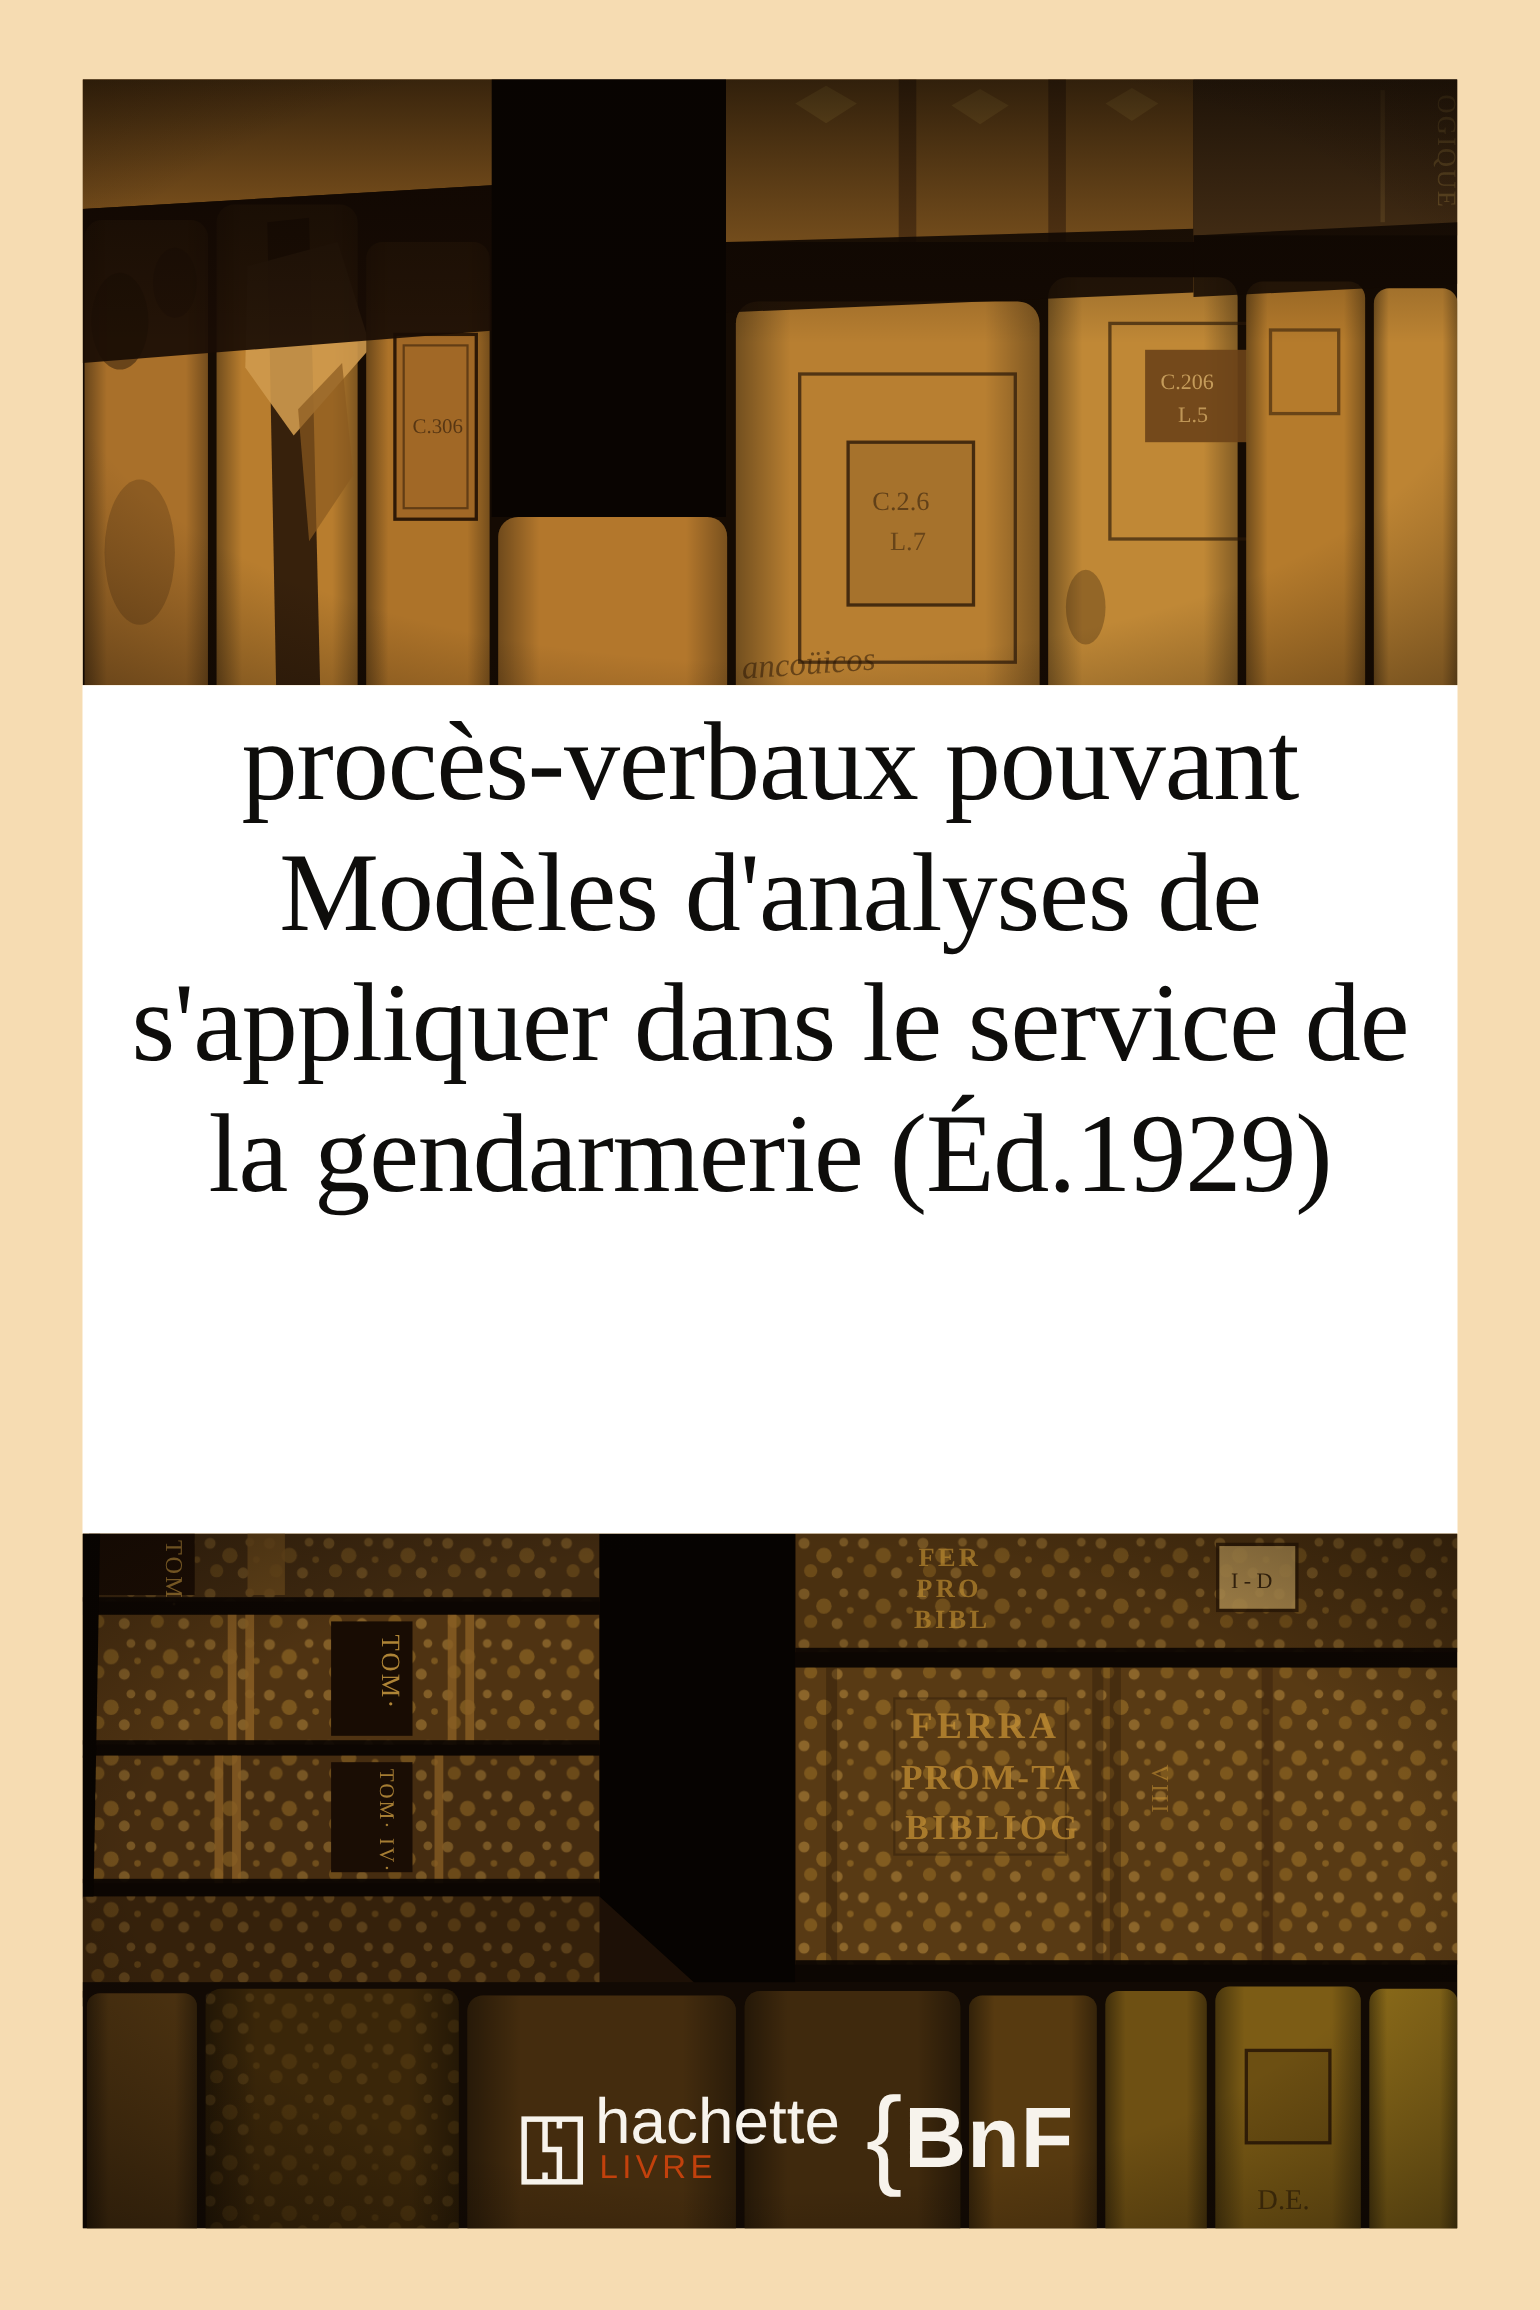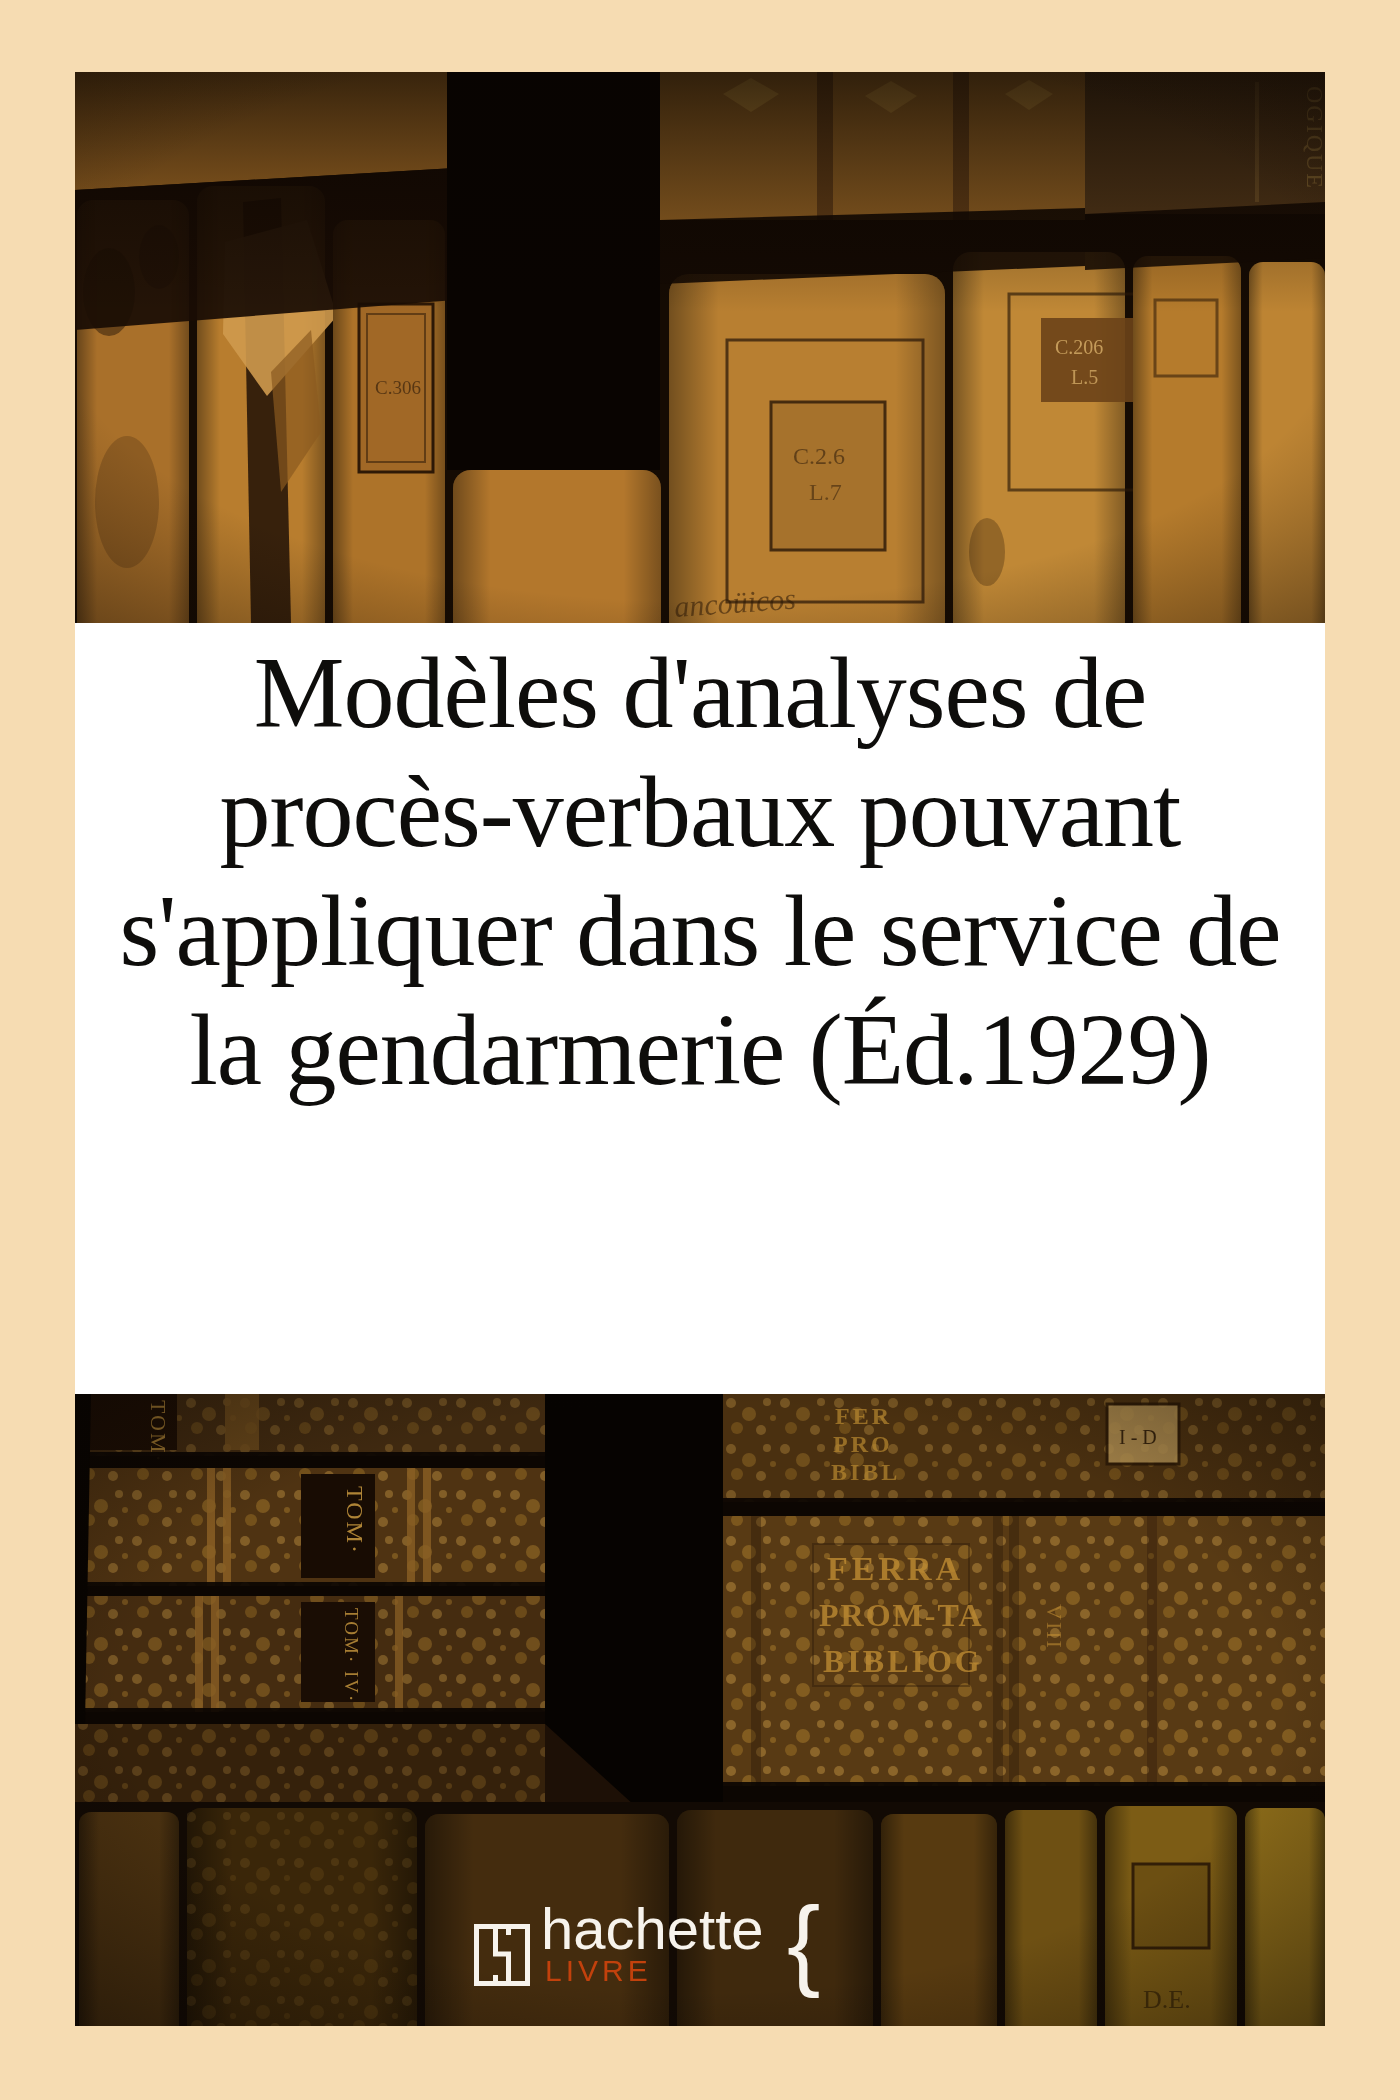--- a/index.html
+++ b/index.html
@@ -151,22 +151,22 @@
         <rect x="1180" y="10" width="4" height="120" fill="#caa04e" opacity="0.25"></rect>
       </g>
 
       <rect width="1250" height="240" fill="url(#tshade)"></rect>
       <rect width="1250" height="551" fill="url(#vin)"></rect>
     </svg>
   </div>
 
   <div class="white-band">
     <div class="title-block">
+      <div>procès-verbaux pouvant</div>
       <div>Modèles d'analyses de</div>
-      <div>procès-verbaux pouvant</div>
       <div>s'appliquer dans le service de</div>
       <div>la gendarmerie (Éd.1929)</div>
     </div>
   </div>
 
   <div class="photo photo-bottom">
     <svg width="1250" height="632" viewBox="0 0 1250 632">
       <defs>
         <pattern id="mot" width="54" height="46" patternUnits="userSpaceOnUse">
           <circle cx="8" cy="9" r="5" fill="#c99a45"></circle>
@@ -278,16 +278,17 @@
     <div class="logo-layer">
       <svg class="hachette-mark" width="58" height="64" viewBox="0 0 58 64">
         <rect x="3.5" y="3.5" width="51" height="57" fill="none" stroke="#f7f3ec" stroke-width="5"></rect>
         <path d="M22.5 3.5 V31 H35.5 V60.5" fill="none" stroke="#f7f3ec" stroke-width="5"></path>
         <path d="M35.5 3.5 V12" fill="none" stroke="#f7f3ec" stroke-width="5"></path>
         <path d="M22.5 52 V60.5" fill="none" stroke="#f7f3ec" stroke-width="5"></path>
       </svg>
       <div class="hachette-word">hachette</div>
       <div class="hachette-sub">LIVRE</div>
       <div class="bnf-brace">{</div>
+      <div class="bnf-name">BnF</div>
     </div>
   </div>
 
 </div>
 
 </body></html>

